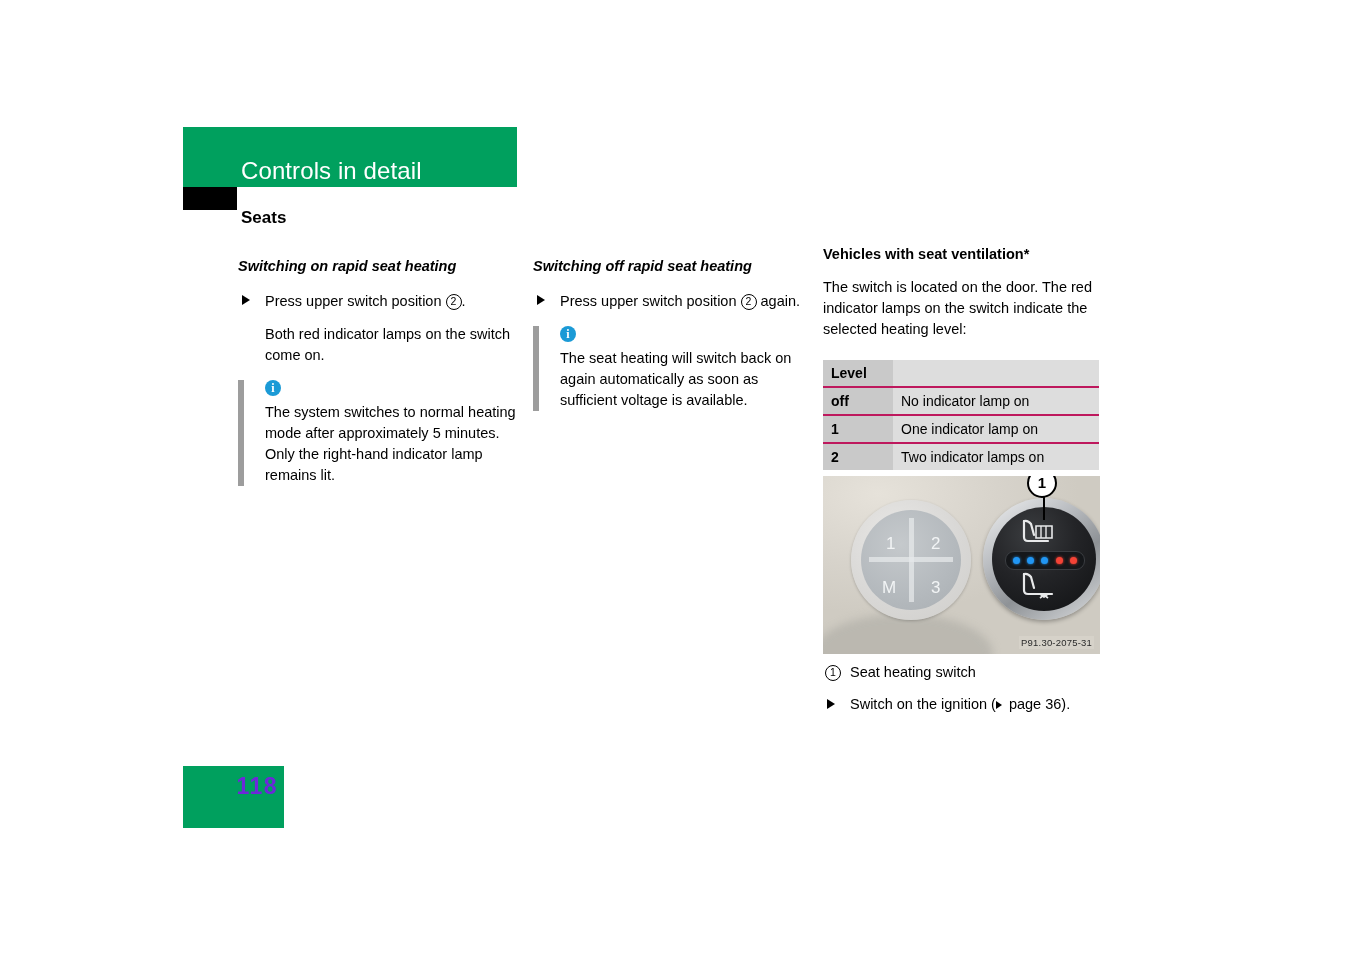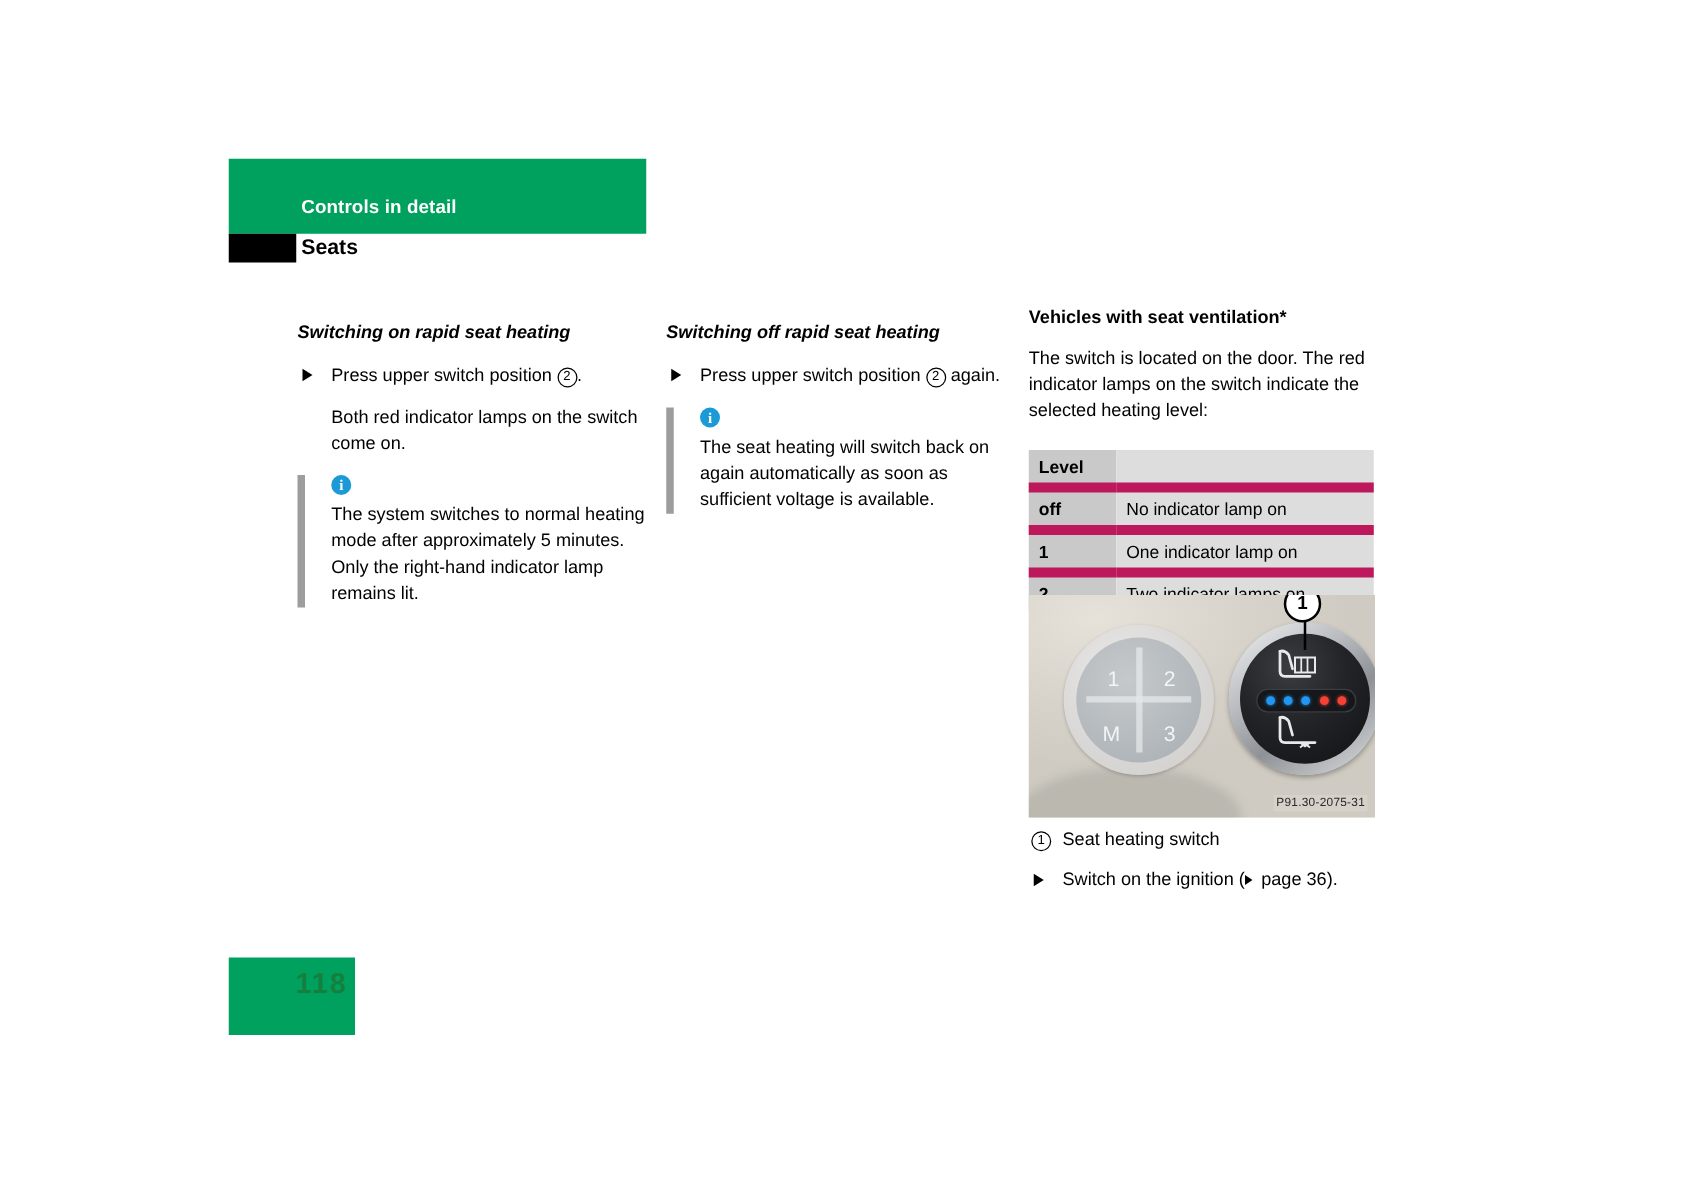--- a/index.html
+++ b/index.html
@@ -22,38 +22,38 @@
     left: 183px;
     top: 127px;
     width: 334px;
     height: 60px;
     background: #00a05e;
   }
   #header-title {
     position: absolute;
     left: 58px;
     top: 30px;
-    font-size: 15px;
-    font-weight: bold;
+    font-size: 24px;
+    font-weight: normal;
     color: #ffffff;
     letter-spacing: 0.1px;
     white-space: nowrap;
   }
   #section-tab {
     position: absolute;
     left: 183px;
     top: 187px;
     width: 54px;
     height: 23px;
     background: #000000;
   }
   #section-title {
     position: absolute;
     left: 241px;
-    top: 188px;
+    top: 208px;
     font-size: 17px;
     font-weight: bold;
     color: #000000;
     white-space: nowrap;
   }
 
   
   .col {
     position: absolute;
     top: 245px;
@@ -157,21 +157,21 @@
   #level-table {
     border-collapse: collapse;
     width: 276px;
     margin-top: 20px;
     table-layout: fixed;
   }
   #level-table td, #level-table th {
     padding: 4px 8px;
     font-size: 14px;
     text-align: left;
-    border-bottom: 8px solid #be185d;
+    border-bottom: 2px solid #be185d;
     height: 18px;
     vertical-align: middle;
   }
   #level-table .c-left {
     width: 54px;
     background: #c9c9c9;
     font-weight: bold;
   }
   #level-table .c-right {
     background: #dddddd;
@@ -386,21 +386,21 @@
   #page-number {
     position: absolute;
     left: 183px;
     top: 773px;
     width: 101px;
     text-align: right;
     padding-right: 6px;
     box-sizing: border-box;
     font-size: 23px;
     font-weight: bold;
-    color: #15803d;
+    color: #6d28d9;
     letter-spacing: 1.5px;
   }
 </style>
 </head>
 <body>
 
 <div id="header-band">
   <div id="header-title">Controls in detail</div>
 </div>
 <div id="section-tab"></div>

